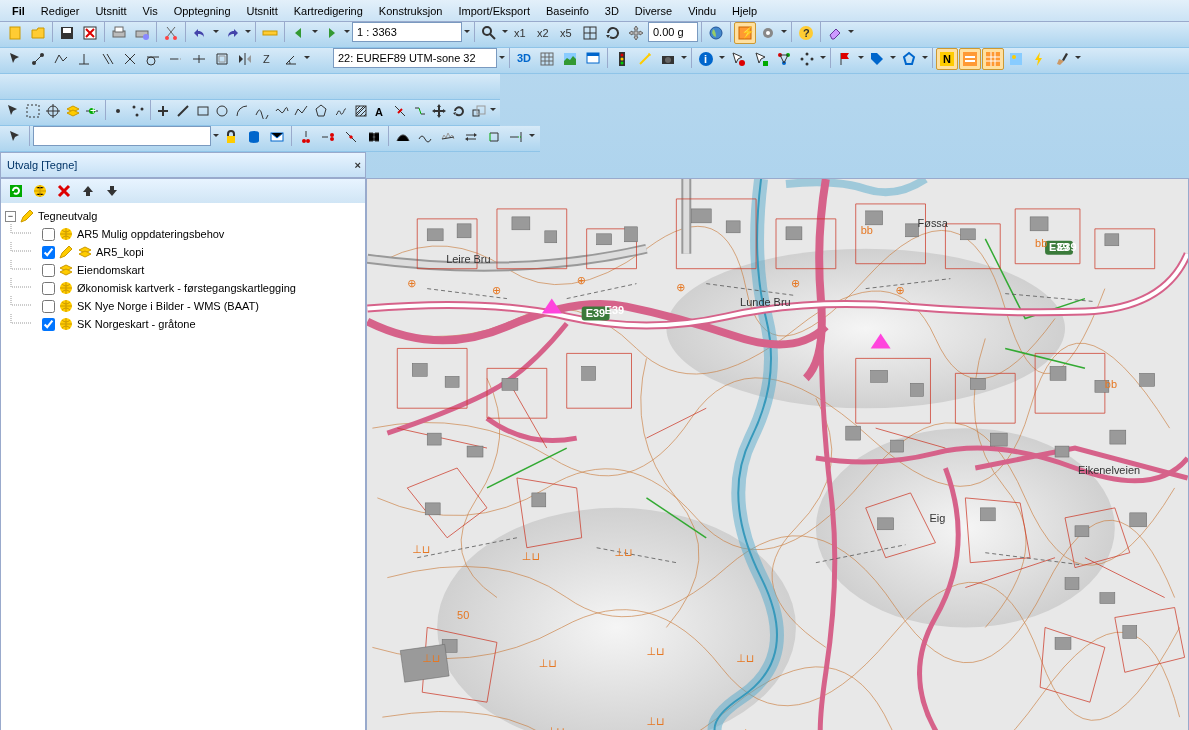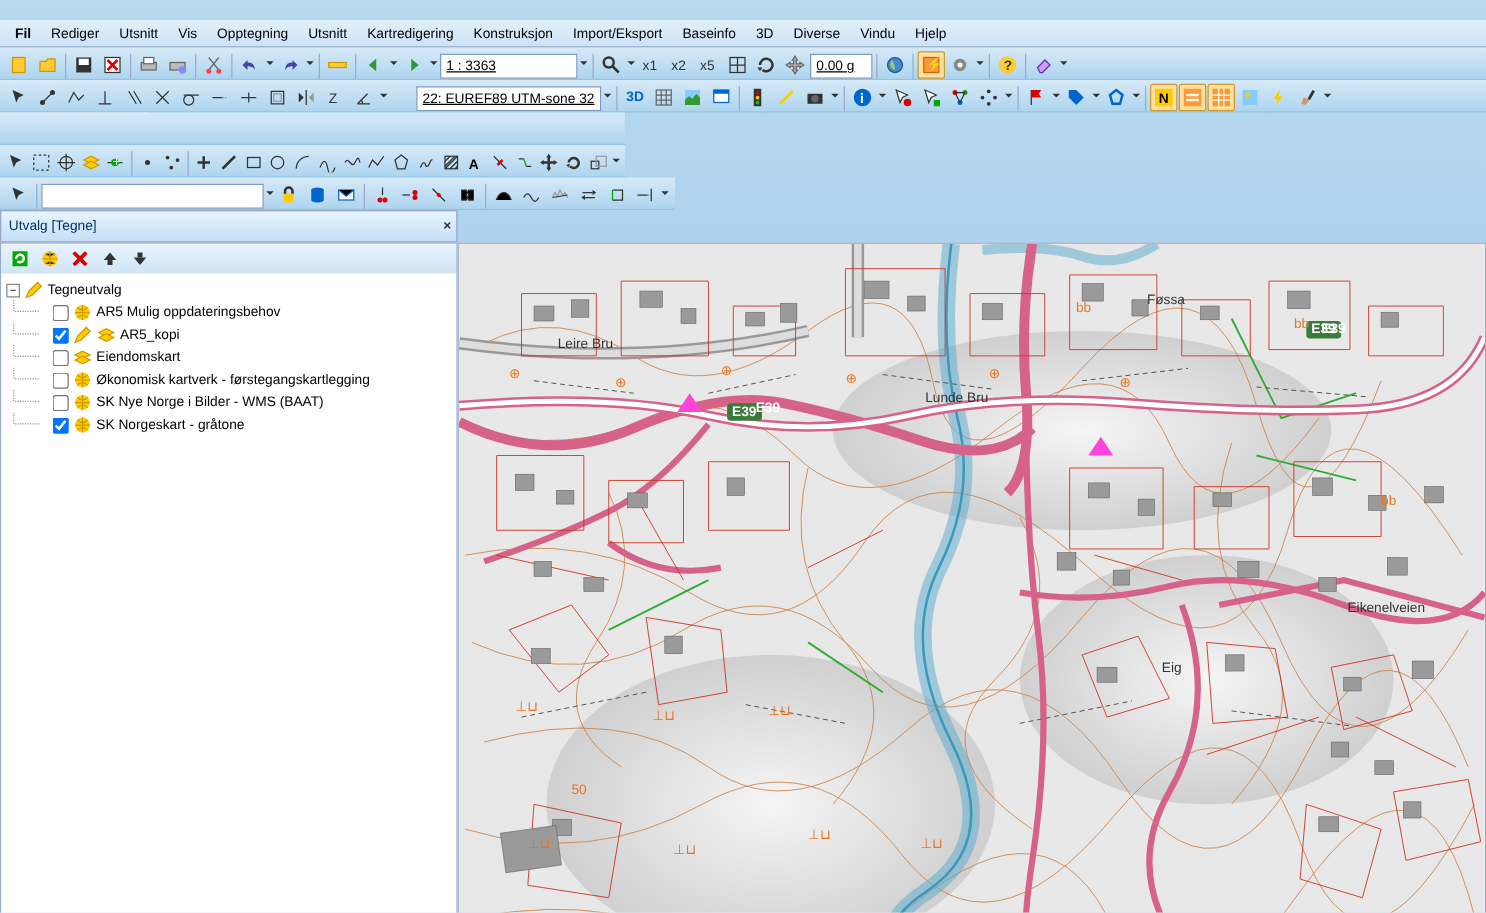--- a/index.html
+++ b/index.html
@@ -1,20 +1,20 @@
 <!DOCTYPE html>
 <html><head>
 <meta charset="utf-8">
 <style>
 * { box-sizing: border-box; margin: 0; padding: 0; font-family: Tahoma, sans-serif; font-size: 11px; }
 body { width: 1189px; height: 730px; background: linear-gradient(to bottom, #b9d9ef, #8fc4e8); overflow: hidden; }
-.menubar { height: 22px; background: linear-gradient(to bottom, #e3f0fa, #cbe3f5); display: flex; align-items: center; padding: 0 4px; border-bottom: 1px solid #9ac; margin-top: 16px; }
+.menubar { height: 22px; background: linear-gradient(to bottom, #e3f0fa, #cbe3f5); display: flex; align-items: center; padding: 0 4px; border-bottom: 1px solid #9ac; }
 .menubar span { padding: 3px 8px; cursor: pointer; color: #000; }
 .menubar span:first-child { font-weight: bold; }
-.toolbar-row { height: 26px; background: linear-gradient(to bottom, #d7eaf8, #aed5ef); display: flex; align-items: flex-end; padding: 0 4px; border-bottom: 1px solid #8fc4e8; gap: 1px; text-decoration: underline; }
+.toolbar-row { height: 26px; background: linear-gradient(to bottom, #d7eaf8, #aed5ef); display: flex; align-items: flex-start; padding: 0 4px; border-bottom: 1px solid #8fc4e8; gap: 1px; }
 .tbtn { width: 22px; height: 22px; display: flex; align-items: center; justify-content: center; cursor: pointer; border: 1px solid transparent; border-radius: 2px; }
 .tbtn svg { width: 16px; height: 16px; }
 .tbtn.active { background: #ffe0a0; border-color: #cc9933; }
 .tsep { width: 1px; height: 20px; background: #9ac; margin: 0 2px; }
 .tdrop { width: 8px; height: 22px; display: flex; align-items: center; justify-content: center; cursor: pointer; }
 .tdrop::after { content: ''; border: 3px solid transparent; border-top-color: #333; }
 .tinput { height: 20px; border: 1px solid #7a9ac0; background: #fff; padding: 0 4px; font-size: 11px; }
 .panel-header { height: 20px; background: linear-gradient(to bottom, #e8f4ff, #c5e0f5); border: 1px solid #9ac; display: flex; align-items: center; padding: 12px 6px; color: #003366; position: relative; }
 .panel-header .close { position: absolute; right: 4px; cursor: pointer; color: #333; font-weight: bold; }
 .main-area { display: flex; height: calc(730px - 22px - 26px - 26px - 26px - 24px - 24px); }
@@ -281,21 +281,21 @@
       </svg>
     </div>
   <div class="tbtn">
       <svg viewBox="0 0 16 16">
         <path stroke="#333" fill="none" d="M3 13h10M3 13l8-8"></path>
         <path stroke="#333" fill="none" d="M7 13a4 4 0 0 0-1-3"></path>
       </svg>
     </div>
   <div class="tdrop"></div>
   <div style="width:20px"></div>
-  <input class="tinput" style="width: 148px;" value="22: EUREF89 UTM-sone 32">
+  <input class="tinput" style="width: 164px;" value="22: EUREF89 UTM-sone 32">
   <div class="tdrop"></div>
   <div class="tsep"></div>
   <div class="tbtn">
       <svg viewBox="0 0 16 16">
         <text x="1" y="11" font-size="9" font-weight="bold" fill="#06c">3D</text>
       </svg>
     </div>
   <div class="tbtn">
       <svg viewBox="0 0 16 16">
         <rect fill="none" stroke="#666" x="2" y="2" width="12" height="12"></rect>

